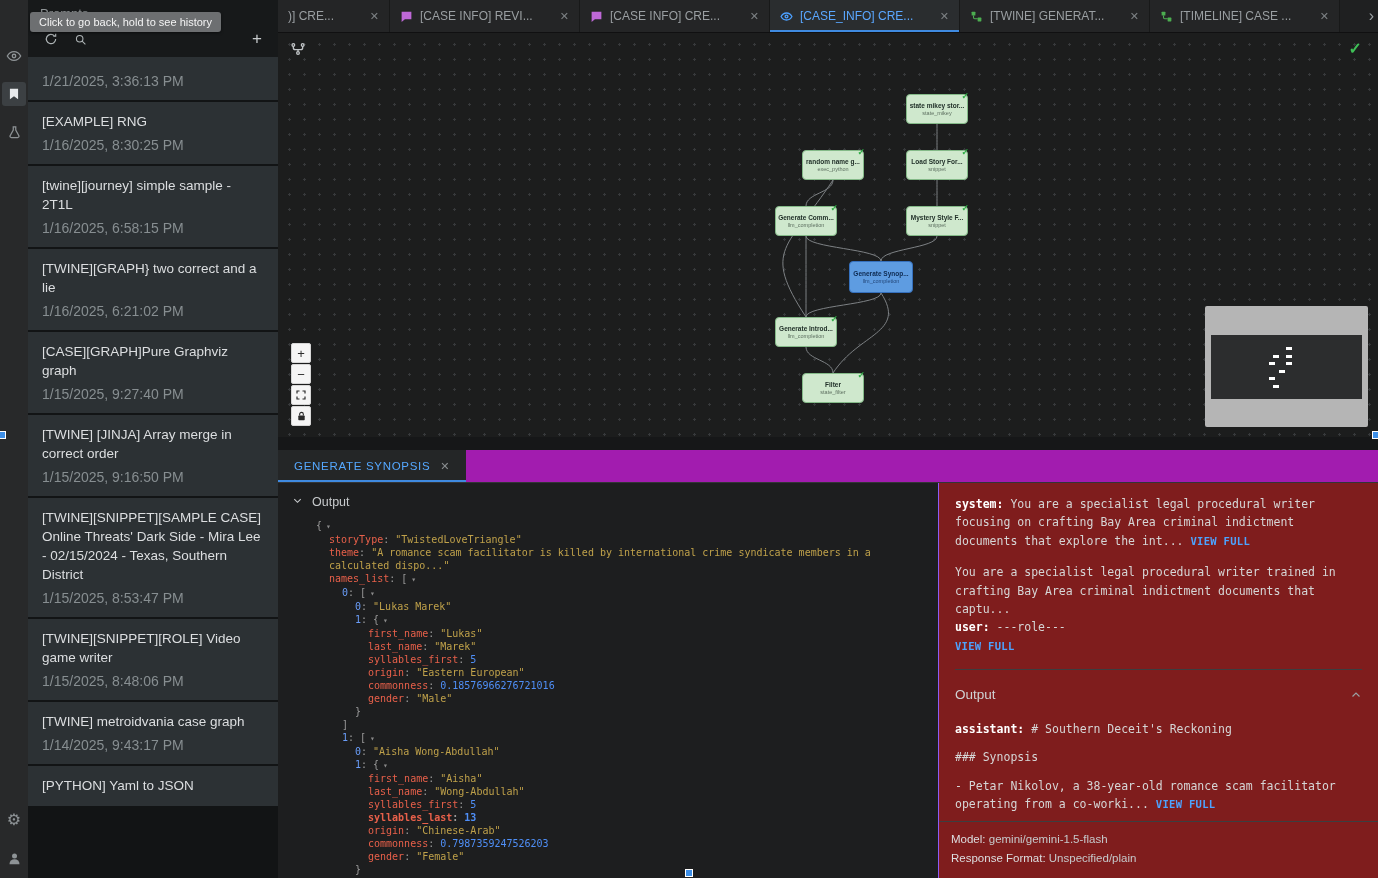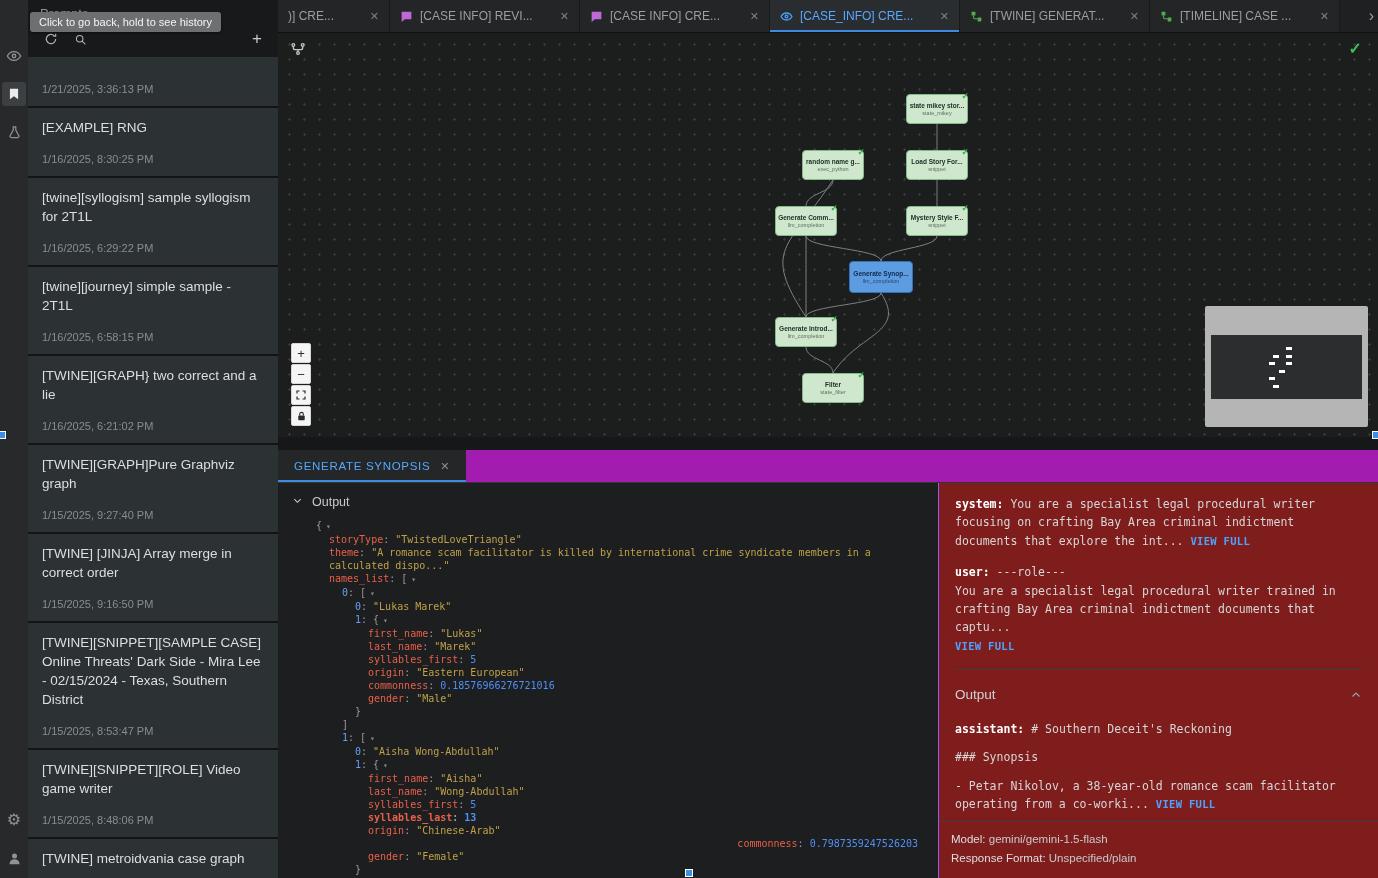--- a/index.html
+++ b/index.html
@@ -16,21 +16,21 @@
   
   .sidebar{width:250px;flex:0 0 250px;background:#17191a;position:relative;display:flex;flex-direction:column;overflow:hidden}
   .sidebar-title{color:#8f9496;font-size:13px;padding:6px 12px 0}
   .sidebar-toolbar{display:flex;align-items:center;gap:16px;padding:8px 16px 8px 16px;color:#aeb4b6}
   .tb-icon{display:flex;align-items:center;cursor:pointer}
   .tb-spacer{flex:1}
   .tb-plus{font-size:17px;color:#c6cacc;cursor:pointer}
   .sidebar-list{flex:1;display:flex;flex-direction:column;gap:2px;background:#121415;overflow:hidden}
   .sidebar-item{background:#2c3134;padding:10px 14px 11px;cursor:pointer;flex:0 0 auto}
   .item-title{color:#dcdee0;font-size:13.5px;line-height:19px}
-  .item-time{color:#878e91;font-size:11px;margin-top:16px}
+  .item-time{color:#878e91;font-size:14px;margin-top:6px}
   .tooltip{position:absolute;top:12px;left:2px;background:#6d6f71;color:#f4f4f4;font-size:11px;padding:4px 9px;border-radius:3px;white-space:nowrap;z-index:10;box-shadow:0 1px 3px rgba(0,0,0,.5)}
 
   
   .main{flex:1;display:flex;flex-direction:column;min-width:0}
 
   
   .tab-bar{height:33px;flex:0 0 33px;background:#1f2021;display:flex;align-items:stretch;position:relative;border-bottom:1px solid #101011}
   .tabs-strip{display:flex;height:100%}
   .tab{display:flex;align-items:center;gap:7px;padding:0 10px;font-size:12px;color:#9a9fa2;background:#242526;border-right:1px solid #181919;cursor:pointer;flex:0 0 190px;overflow:hidden}
   .tabs-strip .tab:first-child{flex:0 0 112px}
@@ -153,33 +153,29 @@
     </div>
     <div class="sidebar-list" id="sidebar-list">
         <div class="sidebar-item">
           <div class="item-time">1/21/2025, 3:36:13 PM</div>
         </div>
         <div class="sidebar-item">
           <div class="item-title">[EXAMPLE] RNG</div>
           <div class="item-time">1/16/2025, 8:30:25 PM</div>
         </div>
         <div class="sidebar-item">
-          <div class="item-title">[twine][syllogism] sample syllogism for 2T1L</div>
-          <div class="item-time">1/16/2025, 6:29:22 PM</div>
-        </div>
-        <div class="sidebar-item">
           <div class="item-title">[twine][journey] simple sample - 2T1L</div>
           <div class="item-time">1/16/2025, 6:58:15 PM</div>
         </div>
         <div class="sidebar-item">
           <div class="item-title">[TWINE][GRAPH} two correct and a lie</div>
           <div class="item-time">1/16/2025, 6:21:02 PM</div>
         </div>
         <div class="sidebar-item">
-          <div class="item-title">[TWINE][GRAPH]Pure Graphviz graph</div>
+          <div class="item-title">[CASE][GRAPH]Pure Graphviz graph</div>
           <div class="item-time">1/15/2025, 9:27:40 PM</div>
         </div>
         <div class="sidebar-item">
           <div class="item-title">[TWINE] [JINJA] Array merge in correct order</div>
           <div class="item-time">1/15/2025, 9:16:50 PM</div>
         </div>
         <div class="sidebar-item">
           <div class="item-title">[TWINE][SNIPPET][SAMPLE CASE] Online Threats' Dark Side - Mira Lee - 02/15/2024 - Texas, Southern District</div>
           <div class="item-time">1/15/2025, 8:53:47 PM</div>
         </div>
@@ -382,35 +378,35 @@
               <div class="tree-line" style="padding-left: 65px;"><span class="tk-p">}</span></div>
               <div class="tree-line" style="padding-left: 52px;"><span class="tk-p">]</span></div>
               <div class="tree-line" style="padding-left: 52px;"><span class="tk-n">1</span><span class="tk-p">: </span><span class="tk-p">[</span><span class="tk-a">▾</span></div>
               <div class="tree-line" style="padding-left: 65px;"><span class="tk-n">0</span><span class="tk-p">: </span><span class="tk-s">"Aisha Wong-Abdullah"</span></div>
               <div class="tree-line" style="padding-left: 65px;"><span class="tk-n">1</span><span class="tk-p">: </span><span class="tk-p">{</span><span class="tk-a">▾</span></div>
               <div class="tree-line" style="padding-left: 78px;"><span class="tk-k">first_name</span><span class="tk-p">: </span><span class="tk-s">"Aisha"</span></div>
               <div class="tree-line" style="padding-left: 78px;"><span class="tk-k">last_name</span><span class="tk-p">: </span><span class="tk-s">"Wong-Abdullah"</span></div>
               <div class="tree-line" style="padding-left: 78px;"><span class="tk-k">syllables_first</span><span class="tk-p">: </span><span class="tk-num">5</span></div>
               <div class="tree-line" style="padding-left: 78px; font-weight: bold;"><span class="tk-k">syllables_last</span><span class="tk-p">: </span><span class="tk-num">13</span></div>
               <div class="tree-line" style="padding-left: 78px;"><span class="tk-k">origin</span><span class="tk-p">: </span><span class="tk-s">"Chinese-Arab"</span></div>
-              <div class="tree-line" style="padding-left: 78px; text-align: right;"><span class="tk-k">commonness</span><span class="tk-p">: </span><span class="tk-num">0.7987359247526203</span></div>
+              <div class="tree-line" style="padding-left: 78px;"><span class="tk-k">commonness</span><span class="tk-p">: </span><span class="tk-num">0.7987359247526203</span></div>
               <div class="tree-line" style="padding-left: 78px;"><span class="tk-k">gender</span><span class="tk-p">: </span><span class="tk-s">"Female"</span></div>
               <div class="tree-line" style="padding-left: 65px;"><span class="tk-p">}</span></div>
             </div>
         </div>
         <div class="chat-pane">
           <div class="chat-scroll">
             <div class="msg">
               <span class="msg-label">system:</span>
               <span>You are a specialist legal procedural writer focusing on crafting Bay Area criminal indictment documents that explore the int...</span>
               <span class="view-full">VIEW FULL</span>
             </div>
             <div class="msg">
+              <div>You are a specialist legal procedural writer trained in crafting Bay Area criminal indictment documents that captu...</div>
               <div><span class="msg-label">user:</span> <span>---role---</span></div>
-              <div>You are a specialist legal procedural writer trained in crafting Bay Area criminal indictment documents that captu...</div>
               <div><span class="view-full">VIEW FULL</span></div>
             </div>
             <div class="chat-divider"></div>
             <div class="output-sec-header">
               <span>Output</span>
               <span class="chev-up" id="chevup-slot">
                   <svg width="12" height="12" viewBox="0 0 24 24" fill="none" stroke="currentColor" stroke-width="2.4">
                     <path d="M5 15l7-7 7 7"></path>
                   </svg>
                 </span>

